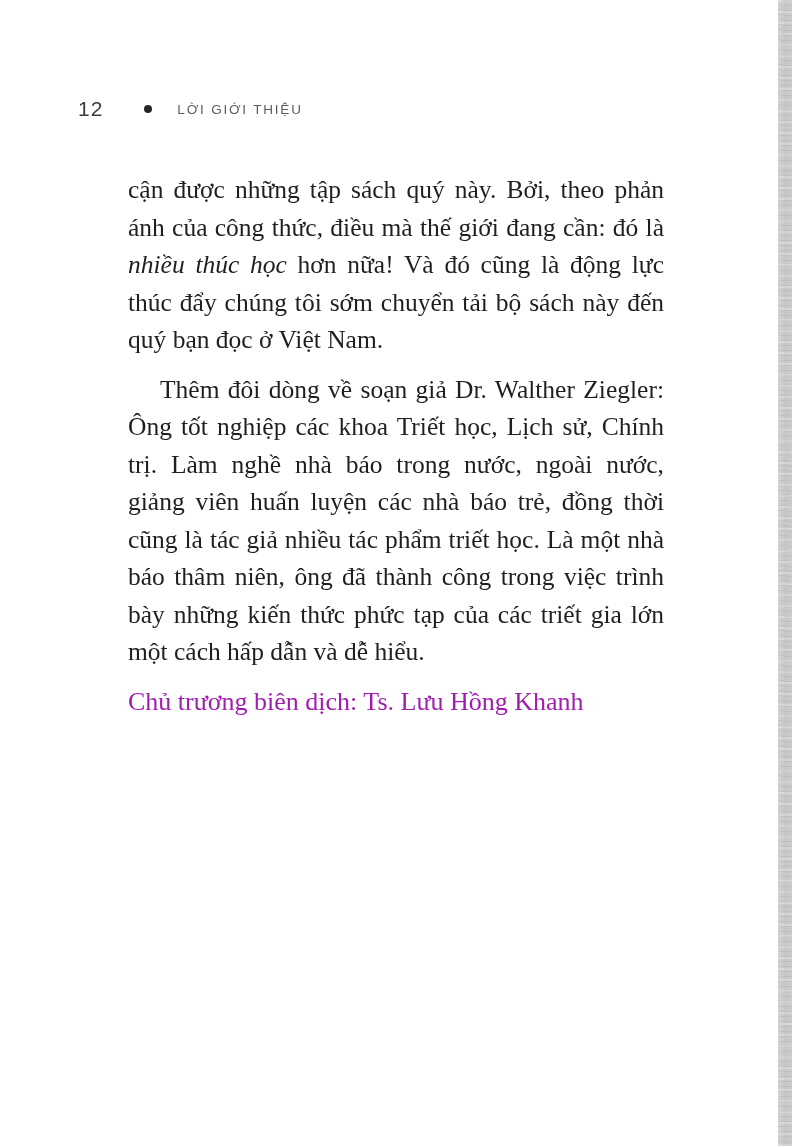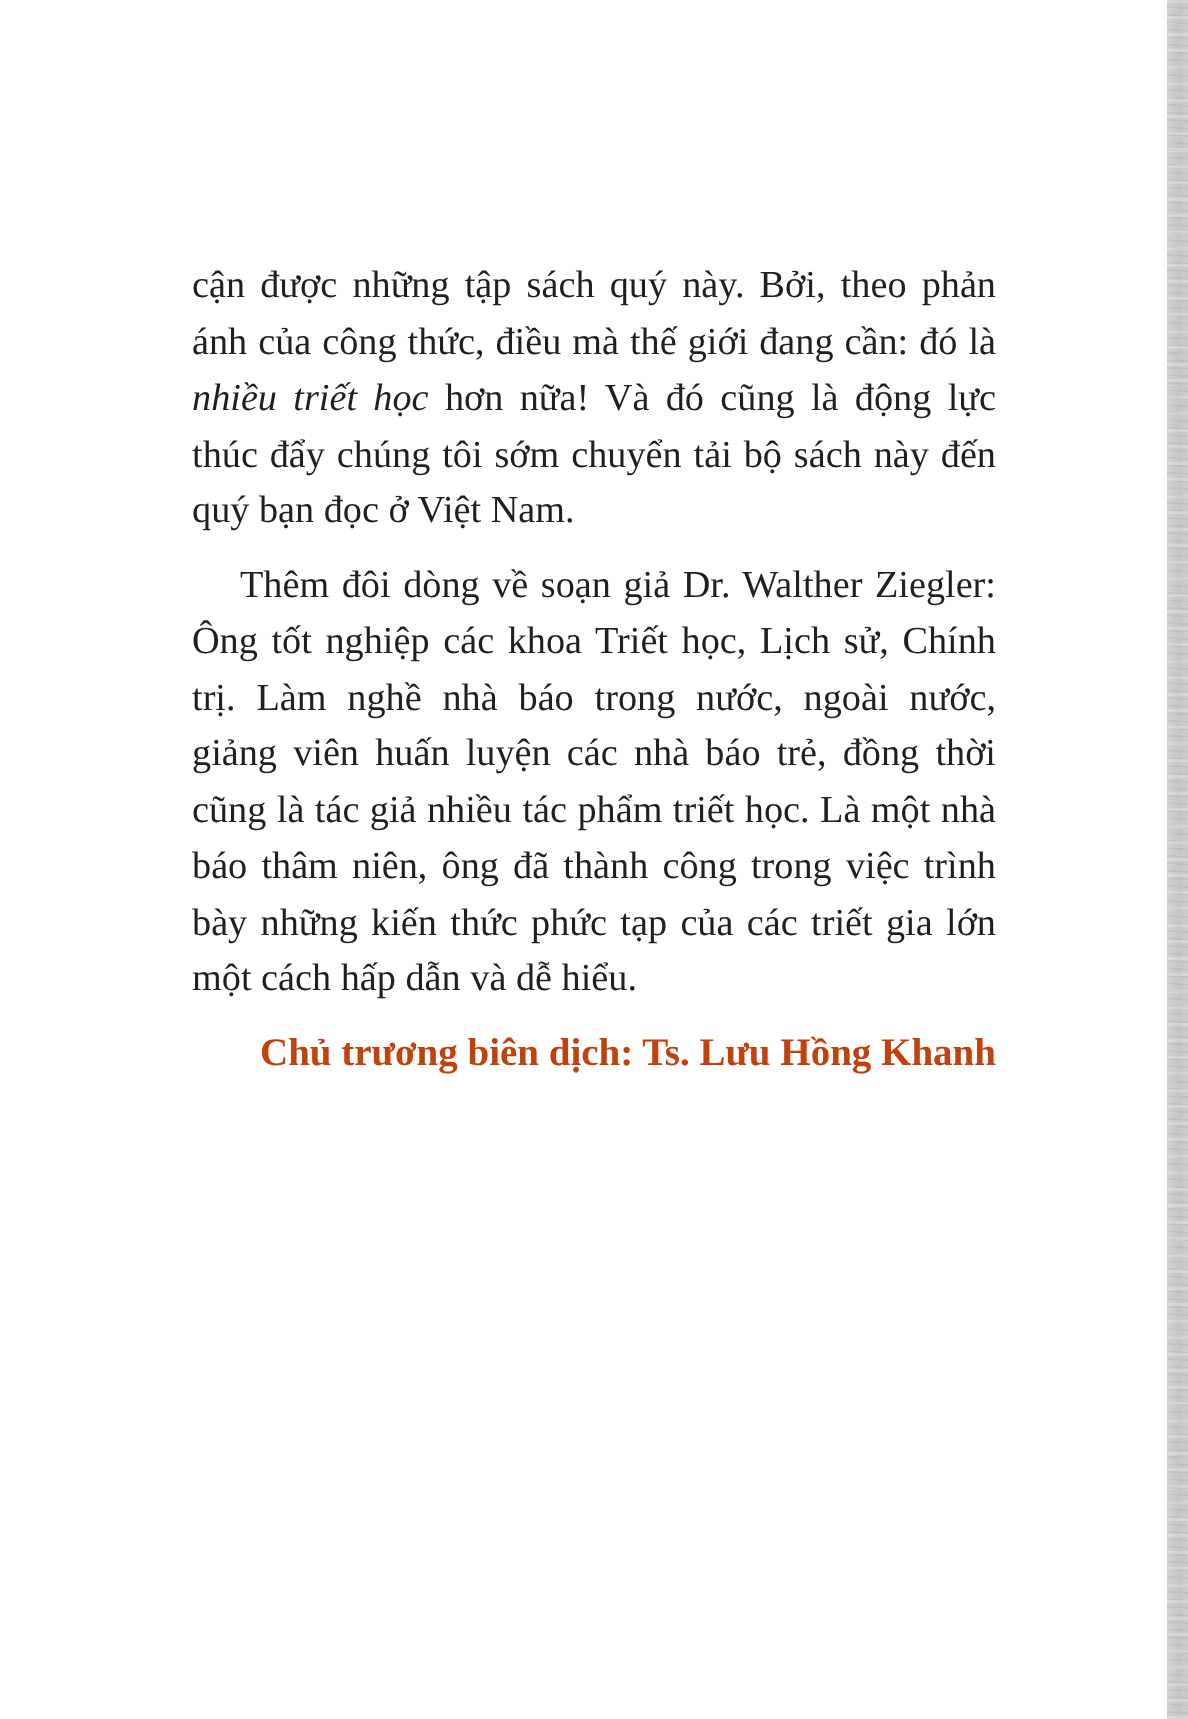--- a/index.html
+++ b/index.html
@@ -76,34 +76,38 @@
     margin-top: 12px;
   }
   .content p.indent {
     text-indent: 32px;
   }
   .seg-italic {
     font-style: italic;
   }
   .signature {
     margin-top: 14px;
-    text-align: right;
-    font-weight: bold;
+    font-weight: normal;
     font-size: 26px;
-    color: #c2410c;
+    color: #a21caf;
   }
 </style>
 </head>
 <body>
 
 <div class="page">
 
+  <div class="header">
+    <span class="page-number">12</span>
+    <span class="header-bullet"></span>
+    <span class="header-title">LỜI GIỚI THIỆU</span>
+  </div>
 
   <div class="content">
-    <p><span>cận được những tập sách quý này. Bởi, theo phản ánh của công thức, điều mà thế giới đang cần: đó là </span><span class="seg-italic">nhiều triết học</span><span> hơn nữa! Và đó cũng là động lực thúc đẩy chúng tôi sớm chuyển tải bộ sách này đến quý bạn đọc ở Việt Nam.</span></p>
+    <p><span>cận được những tập sách quý này. Bởi, theo phản ánh của công thức, điều mà thế giới đang cần: đó là </span><span class="seg-italic">nhiều thúc học</span><span> hơn nữa! Và đó cũng là động lực thúc đẩy chúng tôi sớm chuyển tải bộ sách này đến quý bạn đọc ở Việt Nam.</span></p>
 
     <p class="indent"><span>Thêm đôi dòng về soạn giả Dr. Walther Ziegler: Ông tốt nghiệp các khoa Triết học, Lịch sử, Chính trị. Làm nghề nhà báo trong nước, ngoài nước, giảng viên huấn luyện các nhà báo trẻ, đồng thời cũng là tác giả nhiều tác phẩm triết học. Là một nhà báo thâm niên, ông đã thành công trong việc trình bày những kiến thức phức tạp của các triết gia lớn một cách hấp dẫn và dễ hiểu.</span></p>
 
 
     <p class="signature">Chủ trương biên dịch: Ts. Lưu Hồng Khanh</p>
   </div>
 
   <div class="page-edge"></div>
 
 </div>

